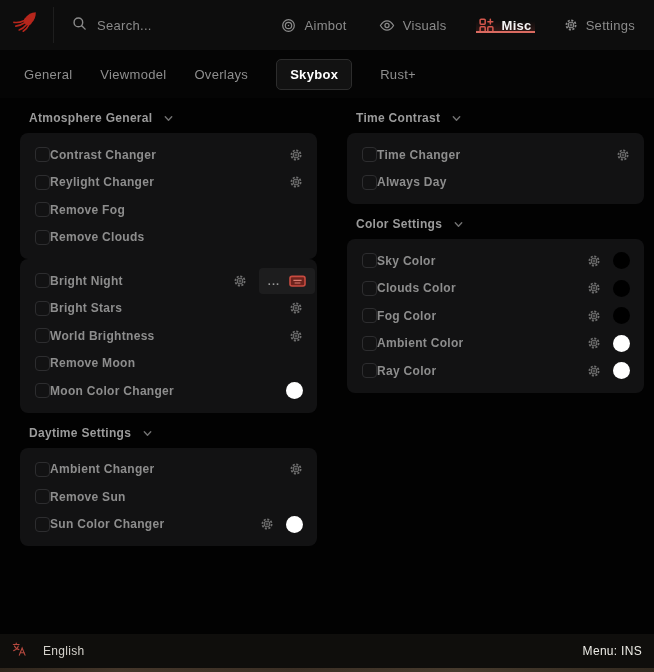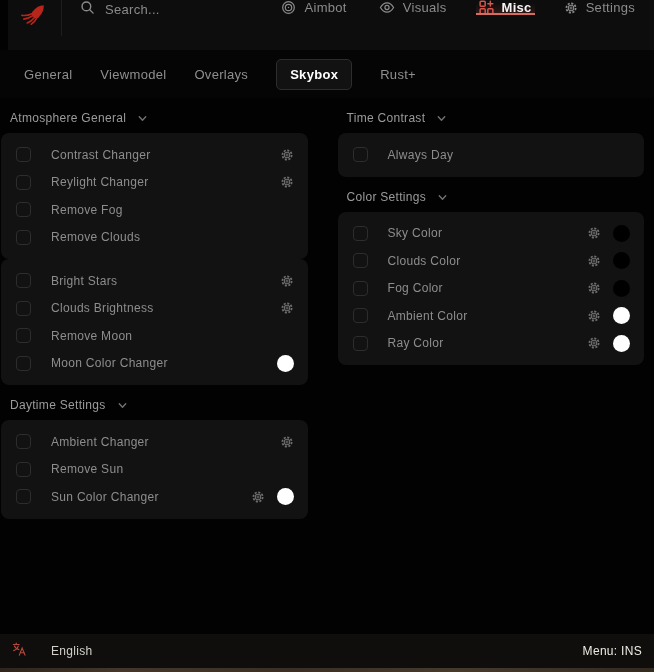--- a/index.html
+++ b/index.html
@@ -2,21 +2,21 @@
 <html style="--accent: #d4564c; --underline: #d96a60;"><head>
 <meta charset="utf-8">
 <style>
   * { margin:0; padding:0; box-sizing:border-box; }
   html,body { background:#000; }
   body { font-family:"Liberation Sans","DejaVu Sans",sans-serif; }
   .app { position:relative; width:654px; height:672px; background:#020202; overflow:hidden;
          display:flex; flex-direction:column; cursor:default; }
 
   
-  .header { height:50px; flex:0 0 50px; background:#0d0d0d; display:flex; align-items:flex-start;margin-left:8px; }
+  .header { height:50px; flex:0 0 50px; background:#0d0d0d; display:flex; align-items:center; }
   .logo-box { width:54px; display:flex; align-items:center; justify-content:center;
               border-right:1px solid #1e1e1e; }
   .search { display:flex; align-items:center; gap:10px; margin-left:18px; width:170px; }
   .search svg { flex:0 0 auto; }
   .search input { background:transparent; border:none; outline:none; color:#cfcfcf;
                   font-size:13px; width:120px; font-family:inherit; letter-spacing:.3px; }
   .search input::placeholder { color:#8a8a8a; }
   .nav { margin-left:auto; display:flex; align-items:stretch; gap:26px; padding-right:16px; }
   .nav-item { position:relative; display:flex; align-items:center; gap:8px; padding:0 3px;
               color:#8b8b8b; font-size:13px; letter-spacing:.3px; }
@@ -28,43 +28,43 @@
                    background:var(--underline,#d96a60); }
 
   
   .tabrow { height:48px; flex:0 0 48px; display:flex; align-items:center; gap:28px;
             padding:0 24px; background:#050505; }
   .tab { color:#8f8f8f; font-size:13px; letter-spacing:.3px; padding:7px 0; }
   .tab.active { color:#ffffff; font-weight:bold; background:#121212;
                 border:1px solid #2d2d2d; border-radius:5px; padding:7px 13px; }
 
   
-  .content { flex:1 1 auto; padding:0 10px 0 1px; display:grid;
-             grid-template-columns:1fr 1fr; column-gap:30px; align-content:start; }
+  .content { flex:1 1 auto; padding:0 10px 0 20px; display:grid;
+             grid-template-columns:1fr 1fr; column-gap:30px; align-content:start;font-weight:bold; }
   .col { min-width:0; }
   .section-header { display:flex; align-items:center; gap:11px; padding:13px 0 8px 9px; }
   .section-title { color:#9b9b9b; font-size:12px; letter-spacing:.3px; }
   .section-header .chev { color:#707070; display:flex; margin-top:1px; }
   .card { background:#121213; border-radius:8px; padding:8px 0; }
   .row { height:27.5px; display:flex; align-items:center; padding:0 14px 0 15px; }
   .checkbox { width:15px; height:15px; border:1px solid #2d2d2f; border-radius:4px;
               background:transparent; flex:0 0 auto; }
-  .row-label { color:#8d8d8d; font-size:12px; letter-spacing:.3px; margin-left:20px;
+  .row-label { color:#8d8d8d; font-size:12px; letter-spacing:.3px; 
                white-space:nowrap; }
   .trailing { margin-left:auto; display:flex; align-items:center; gap:12px; }
   .gear { display:flex; color:#6f6f6f; }
   .swatch { width:17px; height:17px; border-radius:50%; flex:0 0 auto; }
   .bind-box { display:flex; align-items:center; gap:9px; background:#1d1d1e; border-radius:4px;
               padding:6px 9px; margin:-6px -12px -6px 0; }
   .bind-ellipsis { color:#9a9a9a; font-size:11px; line-height:10px; letter-spacing:1px; }
 
   
   .footer { height:34px; flex:0 0 34px; background:#0f0e0c; display:flex; align-items:center;
             padding:0 12px; margin-top:auto; }
-  .lang { display:flex; align-items:center; gap:24px; }
+  .lang { display:flex; align-items:center; gap:16px; }
   .lang-label { color:#d3d0ca; font-size:12px; letter-spacing:.3px; }
   .menu-bind { margin-left:auto; color:#ecebe5; font-size:12px; letter-spacing:.3px; }
   .ground-strip { height:4px; flex:0 0 4px;
       background:linear-gradient(90deg,#2e251c 0%,#44362a 18%,#3b2f25 45%,#463a2d 70%,#332a20 100%); }
 </style>
 </head>
 <body>
 
 <div class="app">
 
@@ -190,34 +190,56 @@
               <span class="checkbox"></span>
               <span class="row-label">Remove Clouds</span>
               <div class="trailing"></div>
             </div>
           </div>
         </div>
         <div>
           <div class="card">
             <div class="row">
               <span class="checkbox"></span>
+              <span class="row-label">Bright Night</span>
+              <div class="trailing">
+                <span class="gear" style="display: flex;">
+                  <svg width="14" height="14" viewBox="0 0 16 16" fill="none" stroke="currentColor">
+      <circle cx="8" cy="8" r="5.3" stroke-width="2" stroke-dasharray="2.4 1.7"></circle>
+      <circle cx="8" cy="8" r="3.1" stroke-width="1.2"></circle>
+      <circle cx="8" cy="8" r="1.2" stroke-width="1.1"></circle>
+                  </svg>
+                </span>
+                <div class="bind-box">
+                  <span class="bind-ellipsis">...</span>
+                  <span class="ic" style="display: flex;">
+                    <svg width="17" height="14" viewBox="0 0 17 14">
+      <rect x="1" y="2.4" width="15" height="9.6" rx="2" fill="#6d231d" stroke="#c84b40" stroke-width="1.6"></rect>
+      <path d="M4.4 6.4 h8.2 M5.6 9 h5.8" stroke="#d97c70" stroke-width="1.2"></path>
+                    </svg>
+                  </span>
+                </div>
+              </div>
+            </div>
+            <div class="row">
+              <span class="checkbox"></span>
               <span class="row-label">Bright Stars</span>
               <div class="trailing">
                 <span class="gear" style="display: flex;">
                   <svg width="14" height="14" viewBox="0 0 16 16" fill="none" stroke="currentColor">
       <circle cx="8" cy="8" r="5.3" stroke-width="2" stroke-dasharray="2.4 1.7"></circle>
       <circle cx="8" cy="8" r="3.1" stroke-width="1.2"></circle>
       <circle cx="8" cy="8" r="1.2" stroke-width="1.1"></circle>
                   </svg>
                 </span>
               </div>
             </div>
             <div class="row">
               <span class="checkbox"></span>
-              <span class="row-label">Clouds Brightness</span>
+              <span class="row-label">World Brightness</span>
               <div class="trailing">
                 <span class="gear" style="display: flex;">
                   <svg width="14" height="14" viewBox="0 0 16 16" fill="none" stroke="currentColor">
       <circle cx="8" cy="8" r="5.3" stroke-width="2" stroke-dasharray="2.4 1.7"></circle>
       <circle cx="8" cy="8" r="3.1" stroke-width="1.2"></circle>
       <circle cx="8" cy="8" r="1.2" stroke-width="1.1"></circle>
                   </svg>
                 </span>
               </div>
             </div>
@@ -284,20 +306,33 @@
         <div>
           <div class="section-header">
             <span class="section-title">Time Contrast</span>
             <span class="chev" style="display: flex;">
               <svg width="11" height="11" viewBox="0 0 12 12" fill="none" stroke="currentColor" stroke-width="1.6" stroke-linecap="round" stroke-linejoin="round">
                 <path d="M2.5 4.2 L6 7.8 L9.5 4.2"></path>
               </svg>
             </span>
           </div>
           <div class="card">
+            <div class="row">
+              <span class="checkbox"></span>
+              <span class="row-label">Time Changer</span>
+              <div class="trailing">
+                <span class="gear" style="display: flex;">
+                  <svg width="14" height="14" viewBox="0 0 16 16" fill="none" stroke="currentColor">
+      <circle cx="8" cy="8" r="5.3" stroke-width="2" stroke-dasharray="2.4 1.7"></circle>
+      <circle cx="8" cy="8" r="3.1" stroke-width="1.2"></circle>
+      <circle cx="8" cy="8" r="1.2" stroke-width="1.1"></circle>
+                  </svg>
+                </span>
+              </div>
+            </div>
             <div class="row">
               <span class="checkbox"></span>
               <span class="row-label">Always Day</span>
               <div class="trailing"></div>
             </div>
           </div>
         </div>
         <div>
           <div class="section-header">
             <span class="section-title">Color Settings</span>

